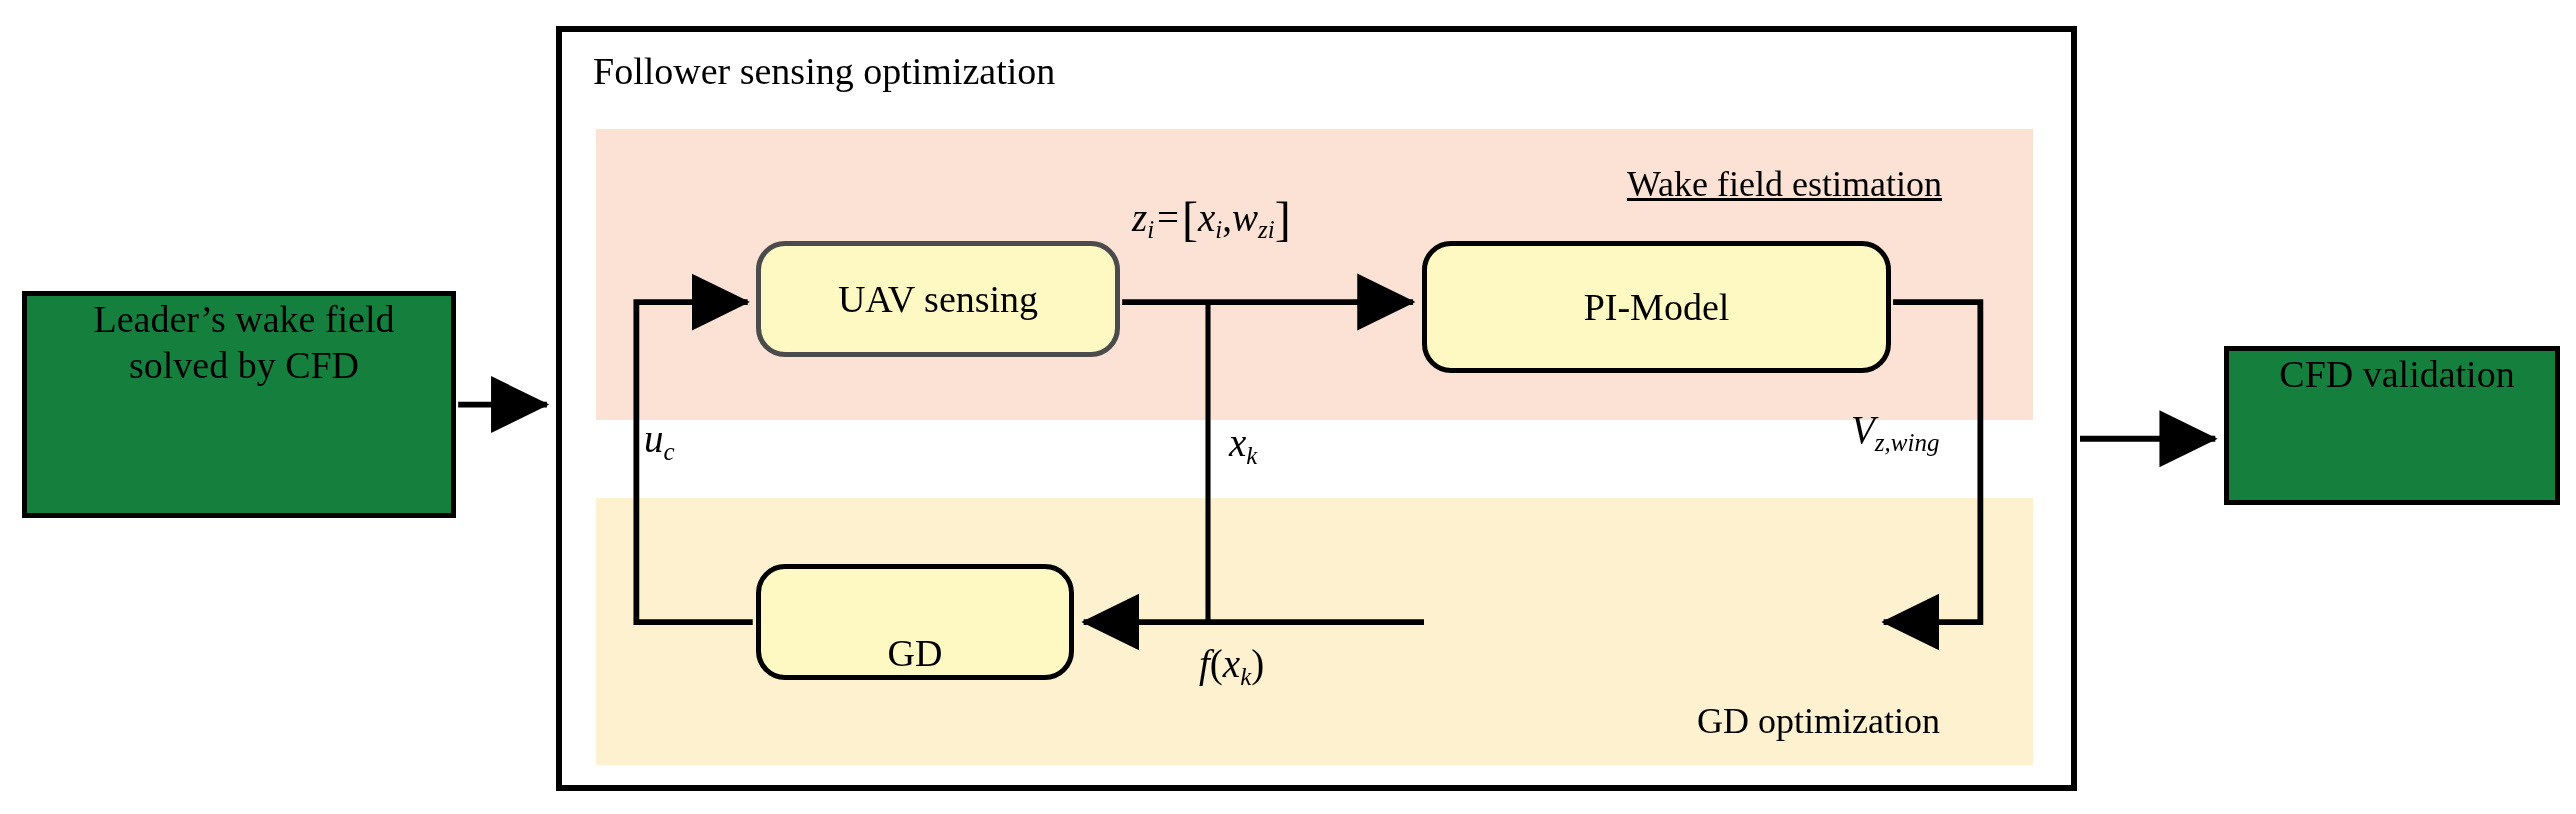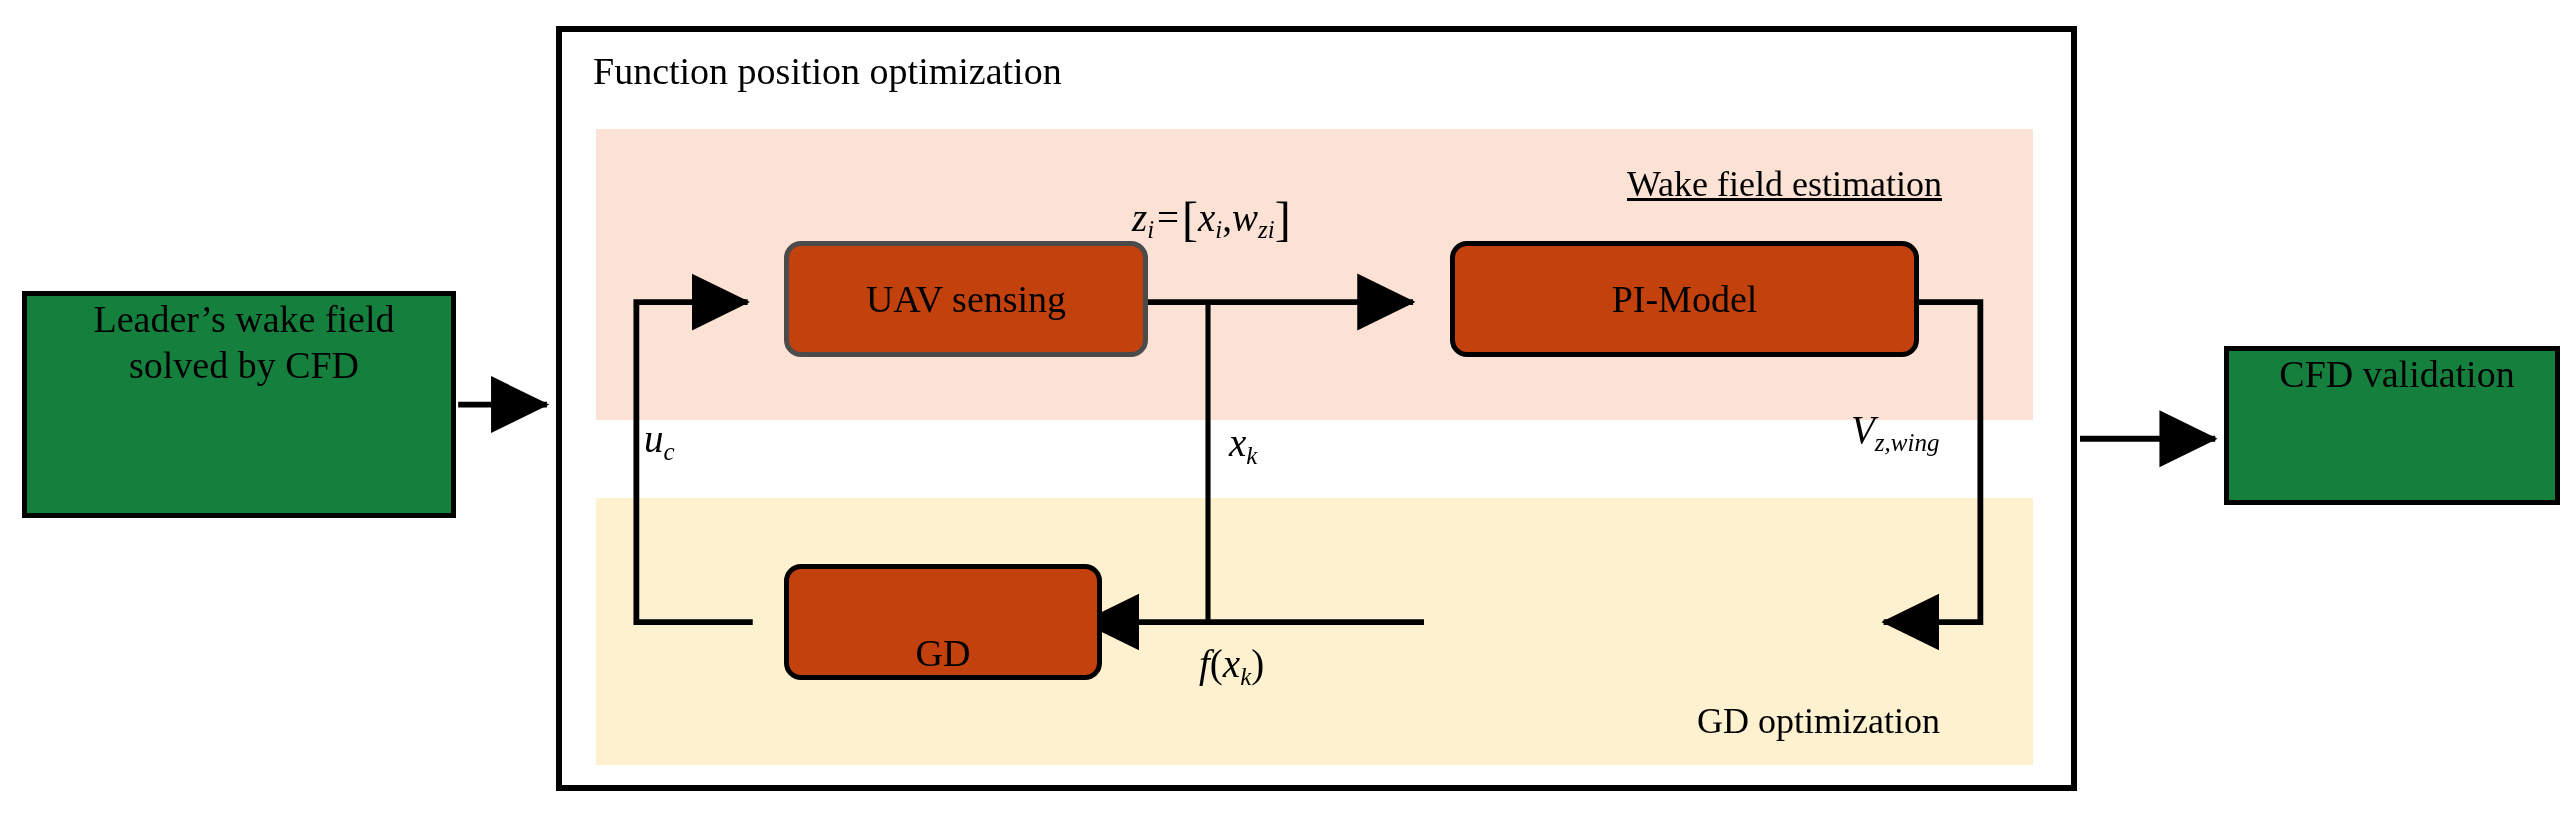--- a/index.html
+++ b/index.html
@@ -25,28 +25,28 @@
   
   .band{position:absolute;}
   #wake-band{left:596px; top:129px; width:1437px; height:291px; background:#fbe2d5;}
   #gd-band  {left:596px; top:498px; width:1437px; height:267px; background:#fdf1cf;}
 
   .band-label{position:absolute;font-size:36px;white-space:nowrap;}
   #wake-label{left:1627px;top:163px;text-decoration:underline;}
   #gd-label  {left:1697px;top:700px;}
 
   
-  .procbox{position:absolute;background:#c2410c;border-radius:17px;
+  .procbox{position:absolute;background:#fef9c3;border-radius:29px;
            display:flex;align-items:center;justify-content:center;
-           box-sizing:border-box;font-size:38px;white-space:nowrap;margin-left:28px;}
+           box-sizing:border-box;font-size:38px;white-space:nowrap;}
   .procbox.gray{border:5.1px solid #4b4b4b;}
   .procbox.black{border:5.8px solid #000;}
 
   #uav-box {left:756px;top:241px;width:364px;height:116px;}
-  #pi-box  {left:1422px;top:241px;width:469px;height:116px;}
+  #pi-box  {left:1422px;top:241px;width:469px;height:132px;}
   #gd-box  {left:756px;top:564px;width:318px;height:116px;align-items:flex-end;}
   #obj-box {left:1427px;top:564px;width:447px;height:111px;}
 
   
   #wires{position:absolute;left:0;top:0;width:2576px;height:815px;overflow:visible;}
 
   
   .math{position:absolute;white-space:nowrap;font-family:"Liberation Serif","DejaVu Serif",serif;}
   .mvar{font-style:italic;font-size:39px;}
   .msub{font-style:italic;font-size:25px;vertical-align:-0.30em;}
@@ -65,21 +65,21 @@
 <div class="stage">
 
   <div class="plainbox" id="leader-box">
     <div class="txt">
       <div>Leader’s wake field</div>
       <div>solved by CFD</div>
     </div>
   </div>
 
   <div id="follower-frame"></div>
-  <div id="follower-title">Function position optimization</div>
+  <div id="follower-title">Follower sensing optimization</div>
 
   <div class="band" id="wake-band"></div>
   <div class="band" id="gd-band"></div>
   <div class="band-label" id="wake-label">Wake field estimation</div>
   <div class="band-label" id="gd-label">GD optimization</div>
 
   <svg id="wires" viewBox="0 0 3542 1120" width="2576" height="815">
     <defs>
       <marker id="ah" markerWidth="11" markerHeight="11" refX="9.6" refY="5.5" orient="auto" markerUnits="strokeWidth">
         <path d="M0,0.6 L10,5.5 L0,10.4 z" fill="#000"></path>

